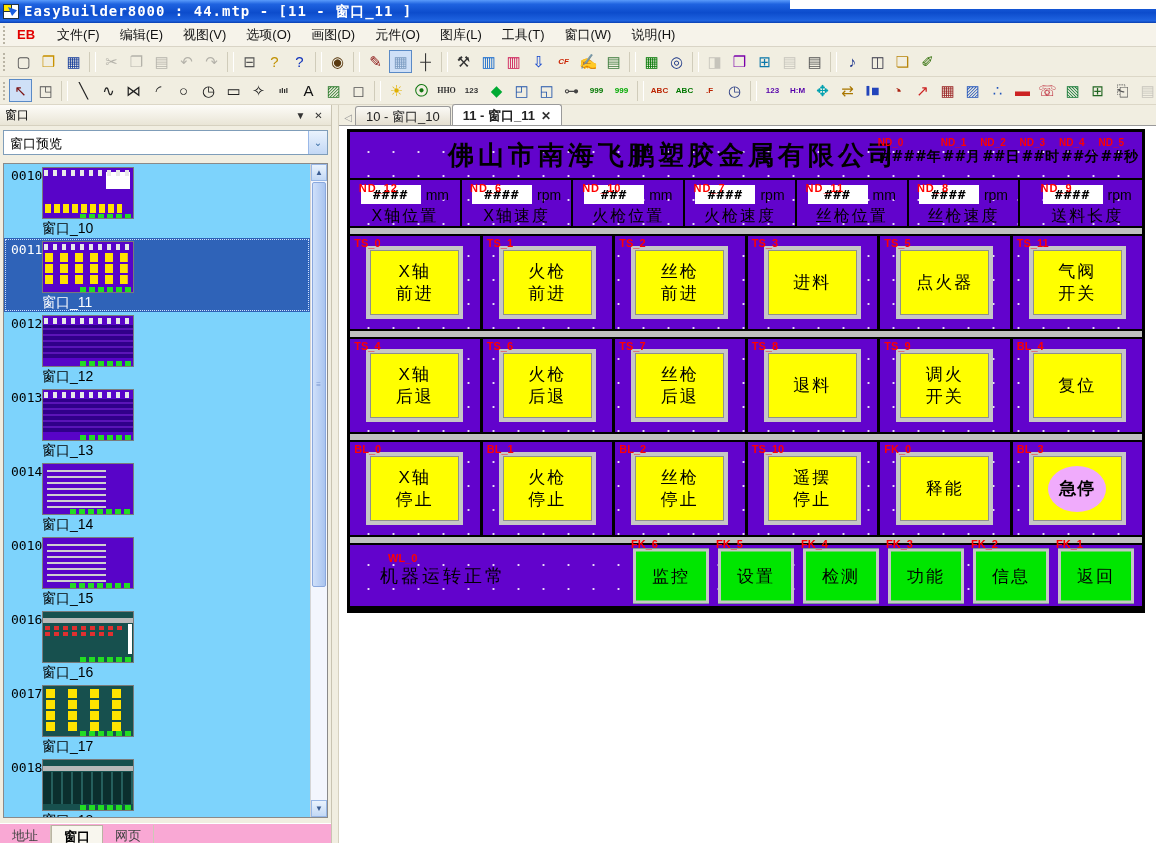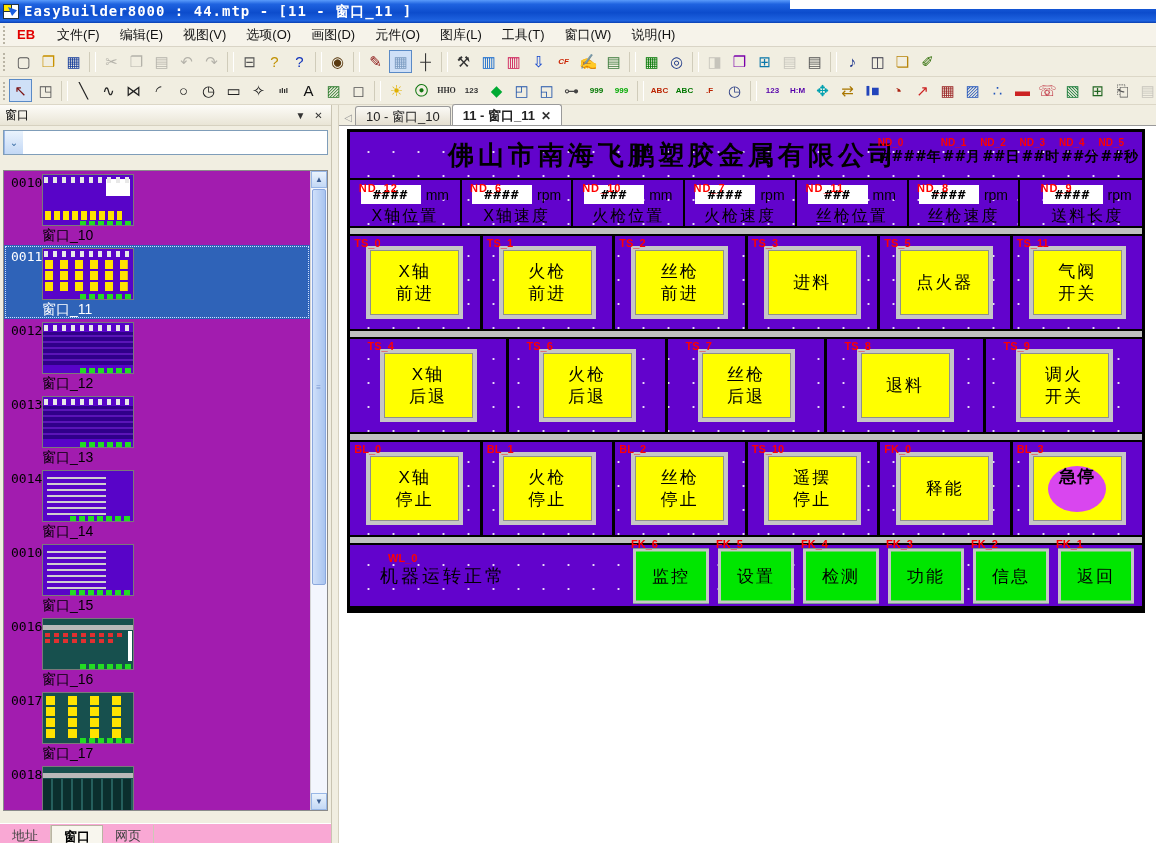--- a/index.html
+++ b/index.html
@@ -45,21 +45,21 @@
   .panel-header { height:21px; display:flex; align-items:center; padding:0 5px; font-size:12px;
     background:linear-gradient(#fdfcf8,#e9e5d6); border-bottom:1px solid #d6d1c0; }
   .panel-header .ph-title { flex:1; }
   .ph-btn { width:15px; height:14px; display:flex; align-items:center; justify-content:center; font-size:10px; color:#333; margin-left:3px; }
 
   .combo { margin:4px 3px 3px 3px; height:25px; background:#fff; border:1px solid #7f9db9; display:flex; }
   .combo-text { flex:1; padding:4px 6px; font-size:13px; color:#000; }
   .combo-btn { width:19px; background:linear-gradient(#eaf3fd,#c3d8f5); border-left:1px solid #9ab8e8;
     display:flex; align-items:center; justify-content:center; color:#3a6ea5; font-size:10px; }
 
-  .window-list { flex:1; margin:12px 3px; background:#a21caf; border:1px solid #8a8a8a; display:flex; overflow:hidden; }
+  .window-list { flex:1; margin:5px 3px; background:#7dd3fc; border:1px solid #8a8a8a; display:flex; overflow:hidden; }
   .list-items { flex:1; overflow:hidden; position:relative; }
   .list-item { position:relative; height:74px; padding:3px 0 0 38px; }
   .list-item .wid { position:absolute; left:7px; top:4px; font:13px "DejaVu Sans Mono",monospace; color:#000; }
   .list-item .wname { font-size:14px; color:#000; margin-top:1px; }
   .list-item.selected { background:#2f63b8; outline:1px dotted #cfe0ff; outline-offset:-2px; }
   .list-item.selected .wid, .list-item.selected .wname { color:#fff; }
 
   .thumb { width:92px; height:52px; border:1px solid #7a7a7a; background-color:#5804c8; background-repeat:no-repeat; position:relative; }
   .thumb.teal { background-color:#17504e; }
   
@@ -166,21 +166,21 @@
   .sepband { height:10px; background:#c0c0c0; border-top:2px solid #000; border-bottom:2px solid #000; flex:none; }
 
   .btn-row { height:93px; display:flex; flex:none; }
   .btn-cell { flex:1; border-right:3px solid #000; display:flex; align-items:center; justify-content:center; }
   .btn-cell:last-child { border-right:none; }
   .btn-wrap { position:relative; }
   .cell-tag { position:absolute; top:-9px; left:-12px; color:#f00; font:bold 11px "Liberation Sans",sans-serif; z-index:2; }
   .hmi-btn { width:97px; height:73px; background:#ffff00; border:4px solid #c6c6c6;
              box-shadow:inset 0 0 0 1px #8f8f8f; display:flex; align-items:center; justify-content:center; }
   .btn-lines { display:flex; flex-direction:column; align-items:center; font-size:17px; color:#000; line-height:1.25; letter-spacing:2px; }
-  .estop .btn-lines { background:#d946ef; border-radius:50%; width:58px; height:46px; font-weight:bold; letter-spacing:1px; }
+  .estop .btn-lines { background:#f0abfc; border-radius:50%; width:58px; height:46px; justify-content:center; font-weight:bold; letter-spacing:1px; }
 
   .bottom-band { flex:1; position:relative; display:flex; align-items:center; }
   .status-wrap { position:relative; margin-left:30px; }
   .status-tag { position:absolute; top:-12px; left:8px; color:#f00; font:bold 11px "Liberation Sans",sans-serif; }
   .status-text { font-size:18px; color:#000; letter-spacing:3px; }
   .nav-wrap { position:absolute; right:8px; top:50%; transform:translateY(-50%); display:flex; gap:9px; }
   .nav-btn-wrap { position:relative; }
   .nav-tag { position:absolute; top:-11px; left:-2px; color:#f00; font:bold 11px "Liberation Sans",sans-serif; z-index:2; }
   .nav-btn { width:76px; height:55px; background:#00e600; border:3px solid #c6c6c6;
              display:flex; align-items:center; justify-content:center; font-size:17px; color:#000; letter-spacing:2px; }
@@ -494,20 +494,21 @@
 </div>
 
 <div class="main">
   <div class="sidebar">
     <div class="panel-header">
       <span class="ph-title">窗口</span>
       <span class="ph-btn">▼</span>
       <span class="ph-btn">✕</span>
     </div>
     <div class="combo">
+      <span class="combo-text">窗口预览</span>
       <span class="combo-btn">⌄</span>
     </div>
     <div class="window-list">
       <div class="list-items">
 
       <div class="list-item">
             <span class="wid">0010</span>
             <div class="thumb v10"></div>
             <div class="wname">窗口_10</div>
           </div>
@@ -822,20 +823,31 @@
                       <span class="cell-tag">TS_9</span>
                       <div class="hmi-btn">
                         <div class="btn-lines">
 
                         <span>调火</span>
                         <span>开关</span>
                       </div>
                       </div>
                     </div>
                   </div>
+                <div class="btn-cell">
+                    <div class="btn-wrap">
+                      <span class="cell-tag">BL_4</span>
+                      <div class="hmi-btn">
+                        <div class="btn-lines">
+
+                        <span>复位</span>
+                      </div>
+                      </div>
+                    </div>
+                  </div>
               </div>
               <div class="sepband"></div>
             </div>
             <div>
               <div class="btn-row pp">
 
               <div class="btn-cell">
                     <div class="btn-wrap">
                       <span class="cell-tag">BL_0</span>
                       <div class="hmi-btn">

